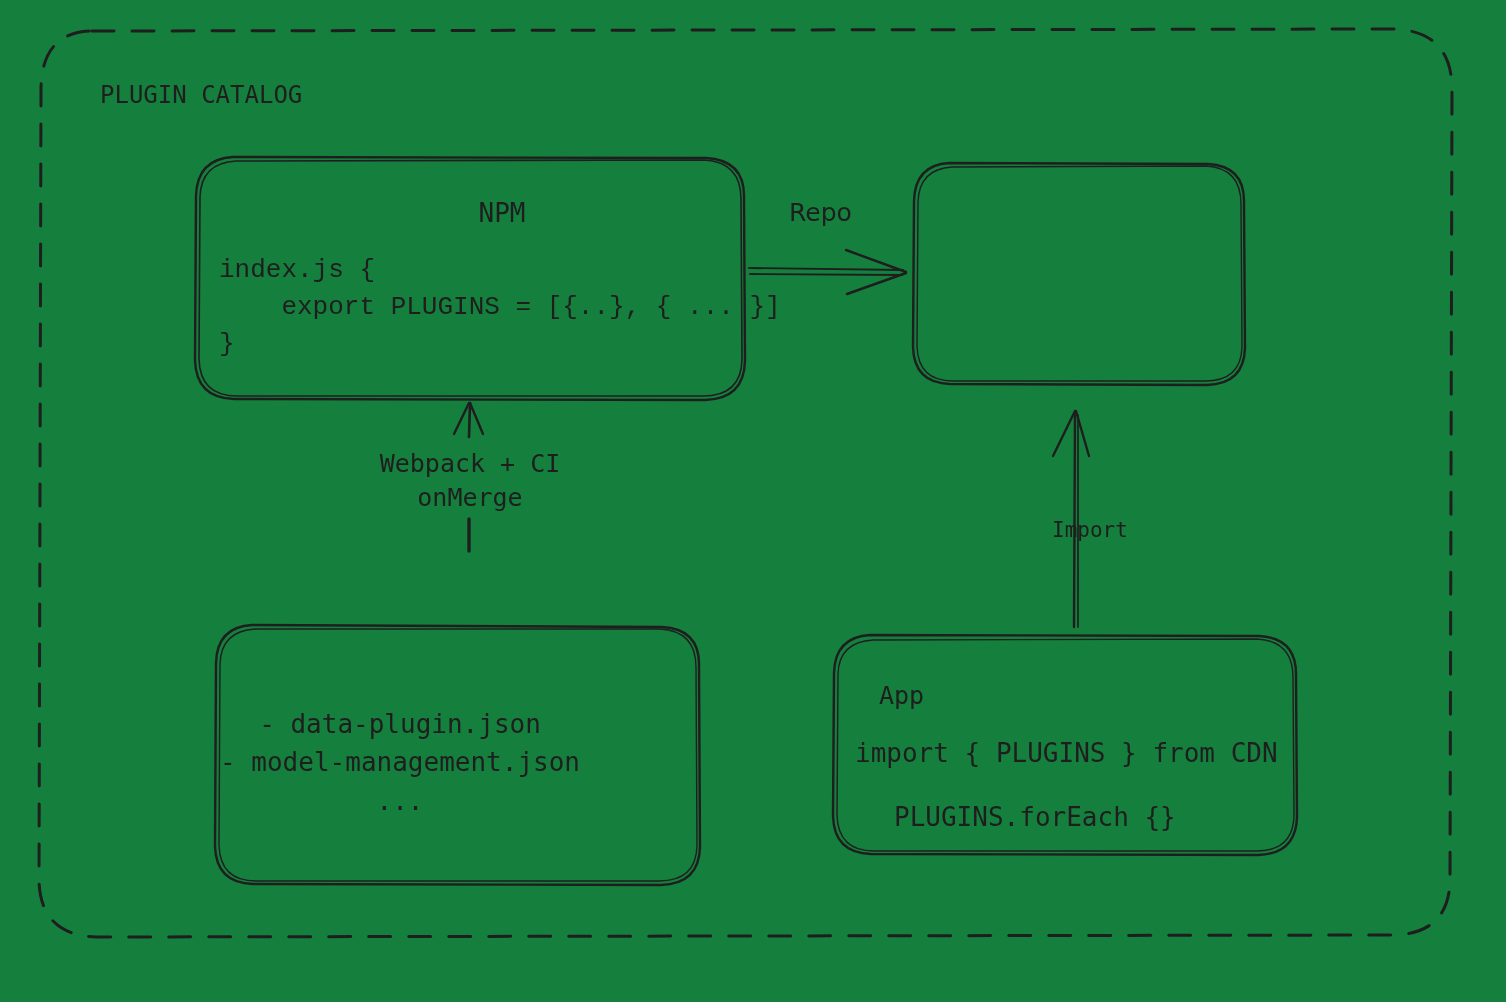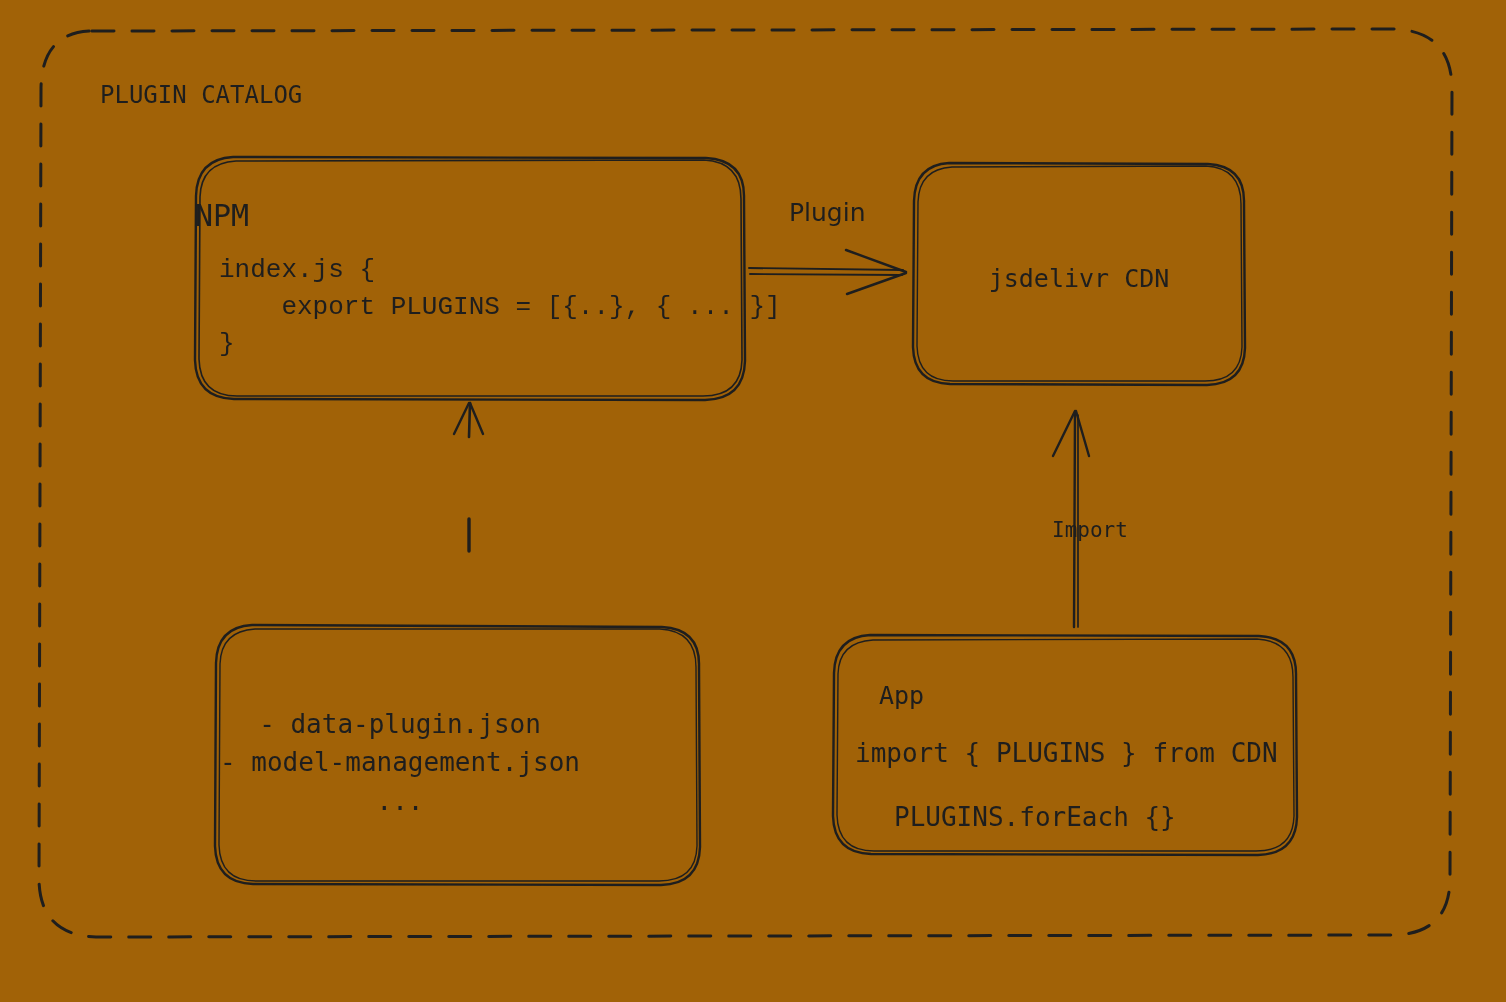--- a/index.html
+++ b/index.html
@@ -4,21 +4,21 @@
 <style>
   html, body {
     margin: 0;
     padding: 0;
     background: #ffffff;
   }
   #canvas {
     position: relative;
     width: 1506px;
     height: 1002px;
-    background: #a16207;
+    background: #15803d;
     overflow: hidden;
     font-family: "DejaVu Sans Mono", "Liberation Mono", monospace;
   }
   #sketch {
     position: absolute;
     inset: 0;
     width: 1506px;
     height: 1002px;
   }
   .lbl {
@@ -33,21 +33,22 @@
   .group-title {
     left: 100px;
     top: 80px;
     font-size: 24px;
   }
   
   .npm-title {
     left: 195px;
     top: 196px;
     width: 614px;
-    font-size: 30px;
+    text-align: center;
+    font-size: 26px;
   }
   .npm-code {
     left: 219px;
     top: 252px;
     font-size: 26px;
     line-height: 1.42;
     font-family: Liberation Mono, monospace;
   }
   
   .cdn-title {
@@ -155,26 +156,27 @@
     </g>
   </svg>
 
   <div class="lbl group-title">PLUGIN CATALOG</div>
 
   <div class="lbl npm-title">NPM</div>
   <div class="lbl npm-code">index.js {
     export PLUGINS = [{..}, { ... }]
 }</div>
 
-  <div class="lbl cdn-title">jsdelivr CDN</div>
 
   <div class="lbl repo-list">- data-plugin.json
 - model-management.json
 ...</div>
 
   <div class="lbl app-title">App</div>
   <div class="lbl app-line1">import { PLUGINS } from CDN</div>
   <div class="lbl app-line2">PLUGINS.forEach {}</div>
 
-  <div class="lbl edge-cache">Plugin</div>
+  <div class="lbl edge-cache">Repo</div>
+  <div class="lbl edge-webpack">Webpack + CI
+onMerge</div>
   <div class="lbl edge-import">Import</div>
 
 </div>
 
 </body></html>

